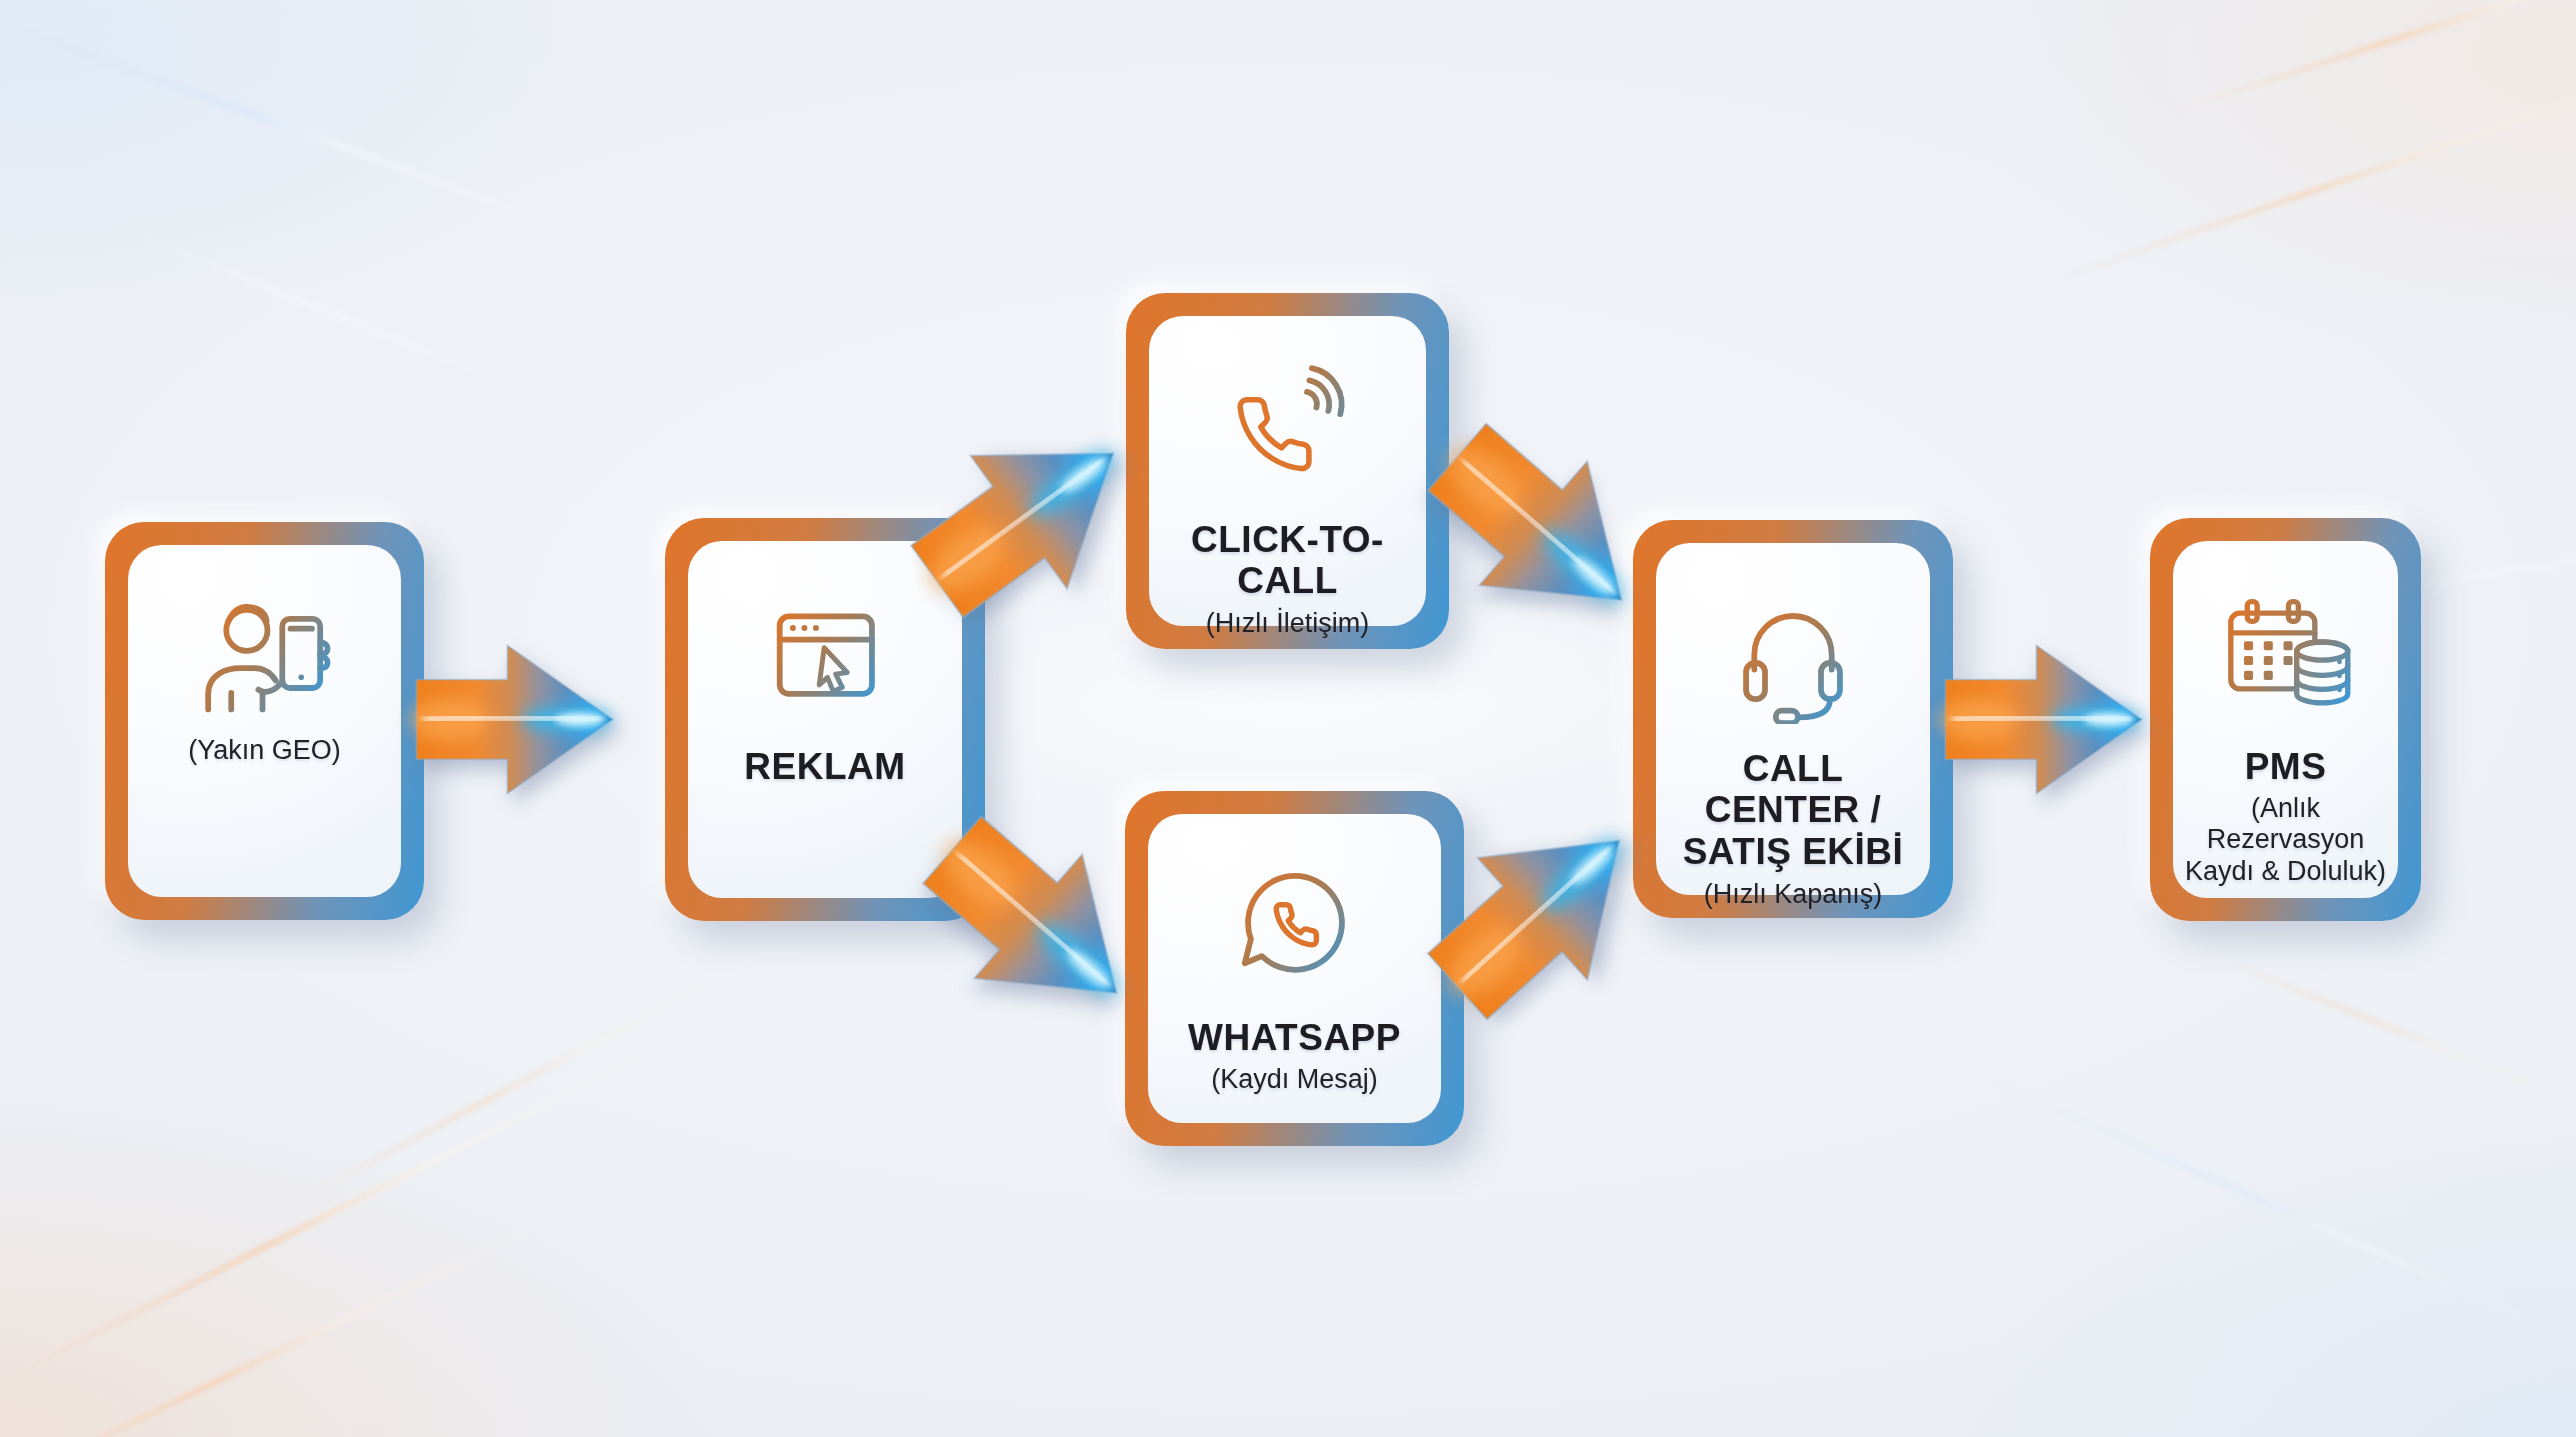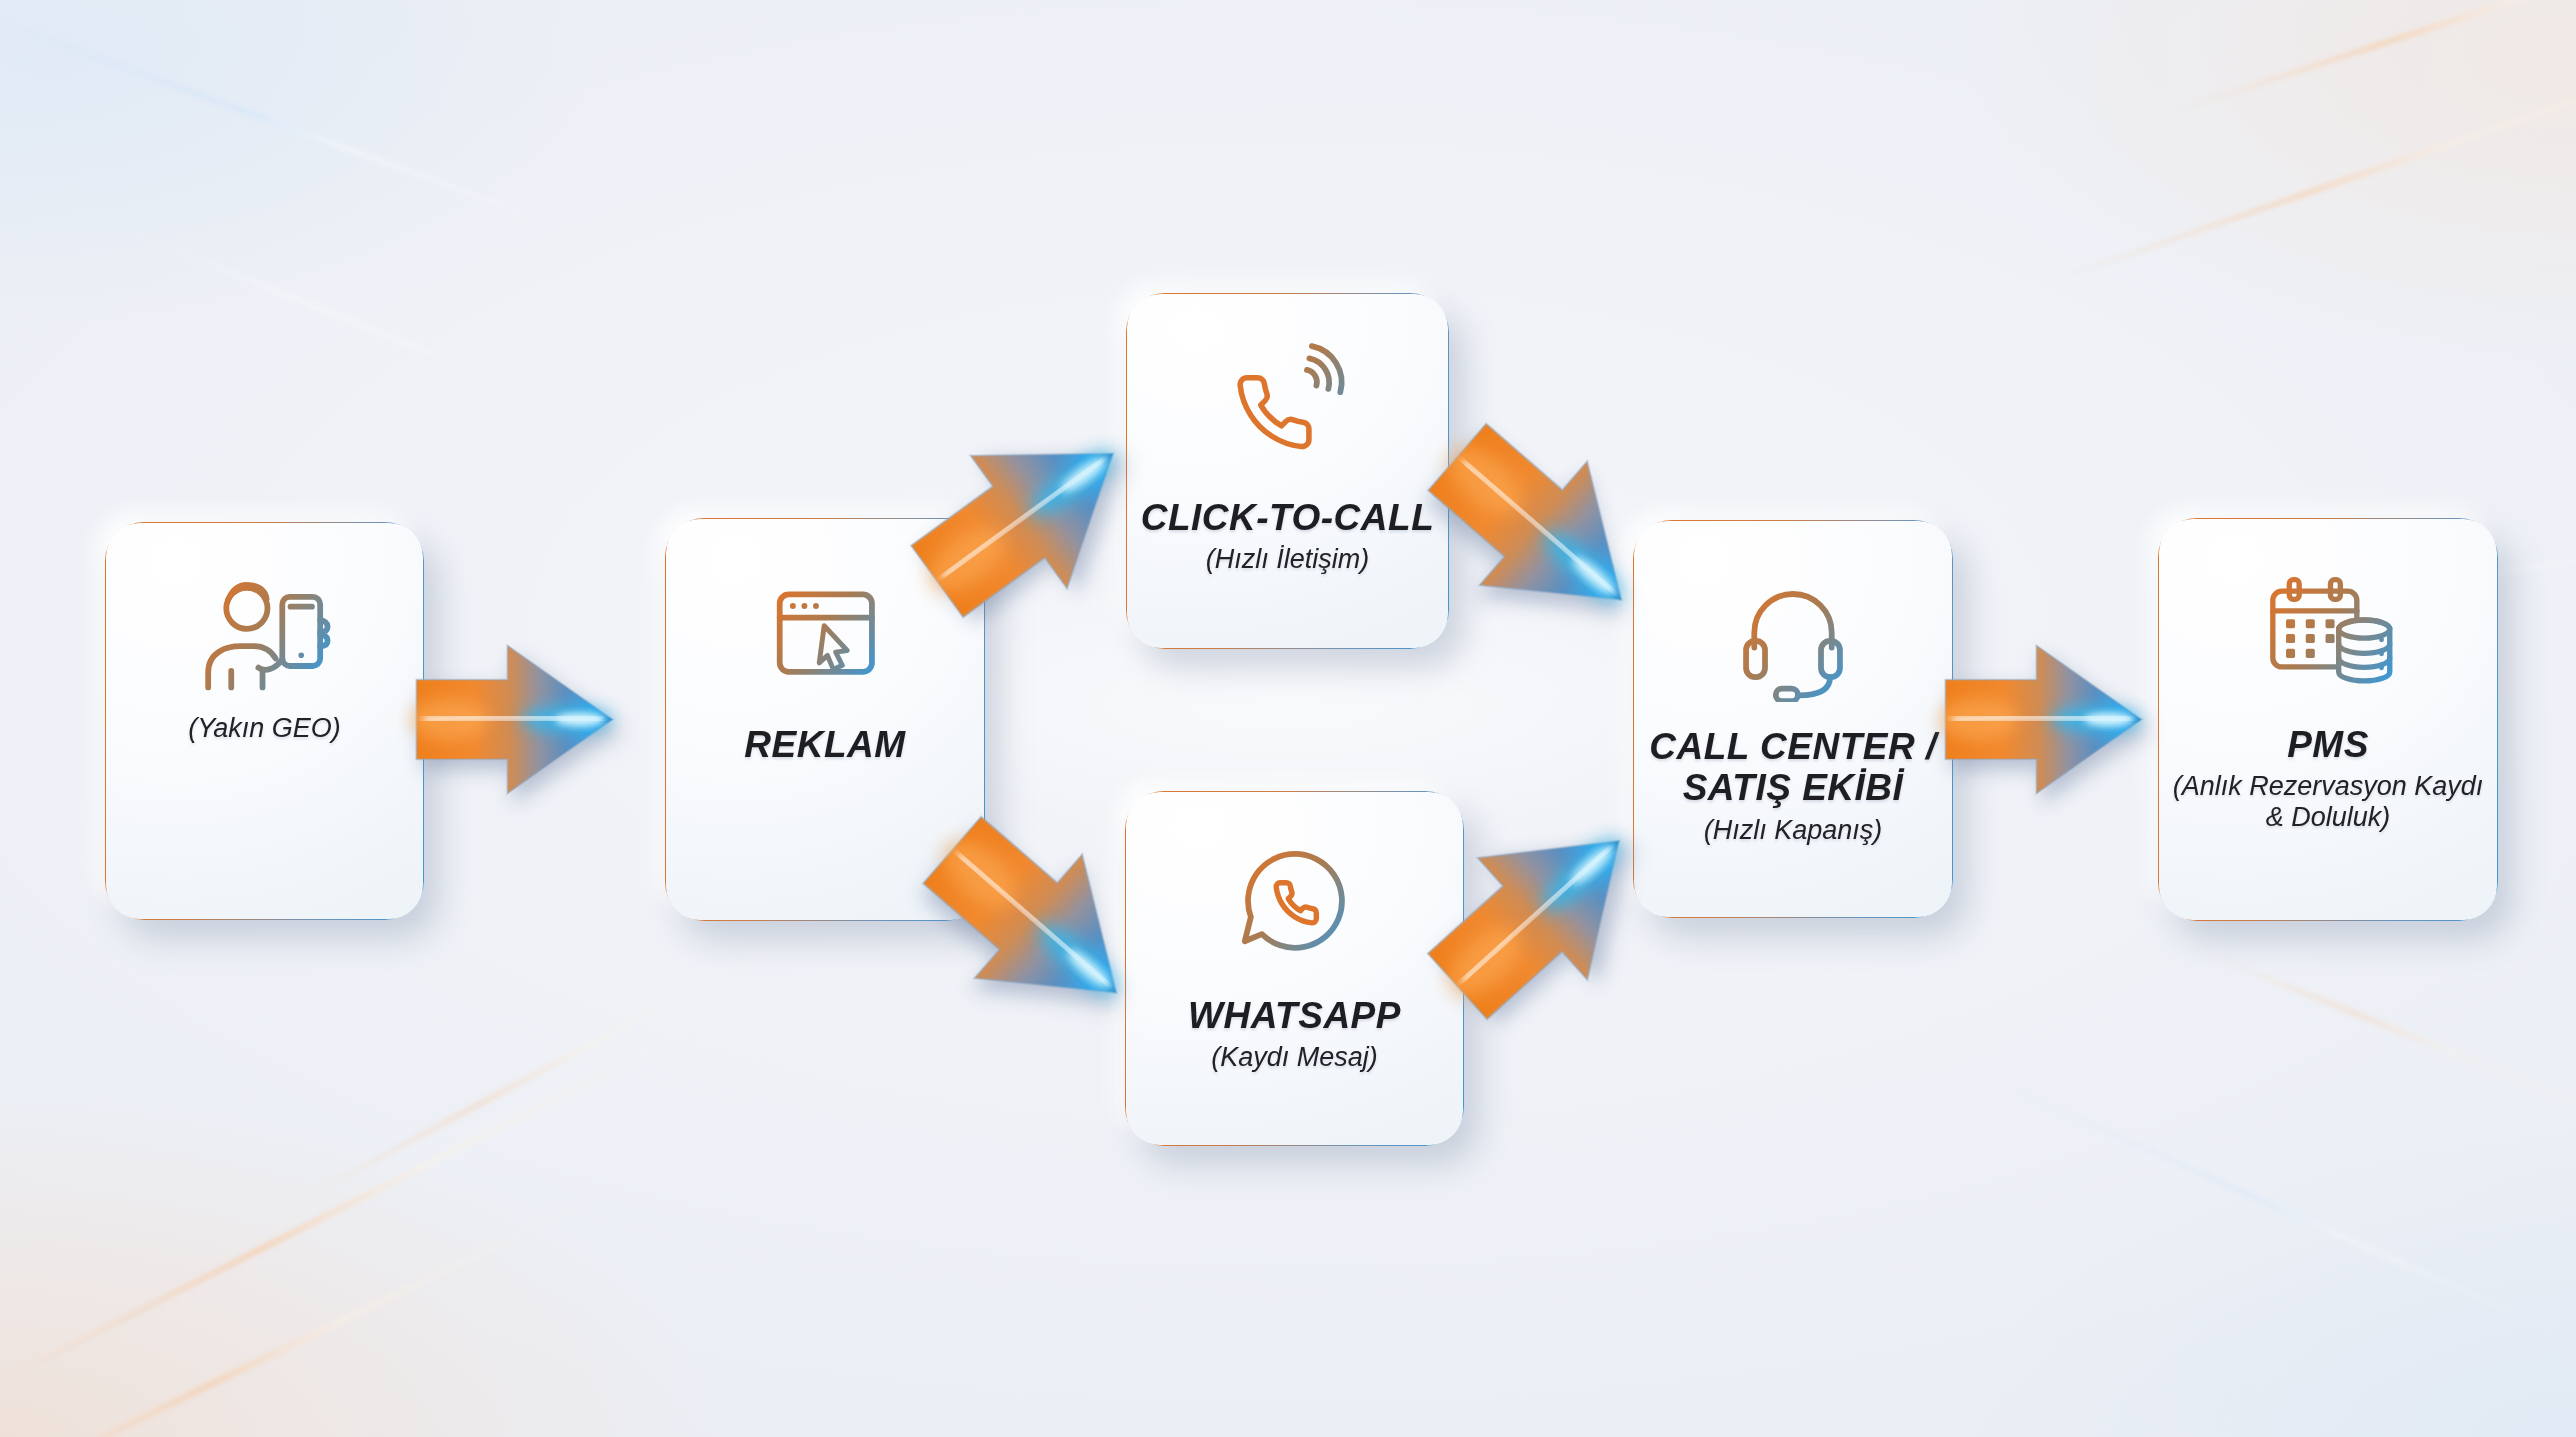--- a/index.html
+++ b/index.html
@@ -11,23 +11,23 @@
       radial-gradient(40% 34% at 0% 100%, rgba(255,196,150,.28), transparent 70%),
       radial-gradient(34% 30% at 100% 4%, rgba(255,214,180,.25), transparent 70%),
       radial-gradient(30% 26% at 2% 4%, rgba(198,223,248,.30), transparent 70%),
       radial-gradient(34% 30% at 100% 100%, rgba(198,223,248,.26), transparent 70%),
       radial-gradient(26% 12% at 50% 49%, rgba(255,255,255,.55), transparent 75%);}
   .streak{position:absolute;height:4.7px;border-radius:50%;filter:blur(2.8px);pointer-events:none;}
   .warm{background:linear-gradient(90deg, rgba(255,180,120,0) 0%, rgba(255,178,110,.85) 35%, rgba(255,243,228,.95) 55%, rgba(255,180,120,0) 100%);}
   .cool{background:linear-gradient(90deg, rgba(190,220,255,0) 0%, rgba(196,224,255,.8) 45%, rgba(255,255,255,.9) 60%, rgba(190,220,255,0) 100%);}
   .white{background:linear-gradient(90deg, rgba(255,255,255,0) 0%, rgba(255,255,255,.85) 50%, rgba(255,255,255,0) 100%);}
 
-  .node{position:absolute;z-index:2;border-radius:39px;padding:1px;box-sizing:border-box;
+  .node{position:absolute;z-index:2;border-radius:39px;padding:23px;box-sizing:border-box;
         background:linear-gradient(100deg,#e0752a 0%,#cf7c43 38%,#6f94b9 72%,#3f97d3 100%);
-        box-shadow:15px 19px 32px rgba(124,140,168,.33), -9.4px -9.4px 20.6px rgba(255,255,255,.9);font-style:italic;}
+        box-shadow:15px 19px 32px rgba(124,140,168,.33), -9.4px -9.4px 20.6px rgba(255,255,255,.9);}
   .node-inner{width:100%;height:100%;border-radius:34px;
         background:radial-gradient(130% 95% at 22% 10%, #ffffff 0%, #fbfcfe 45%, #eff4f9 100%);
         display:flex;flex-direction:column;align-items:center;text-align:center;}
   .node .icon{margin-top:49px;flex:0 0 auto;}
   .node.short .icon{margin-top:47px;}
   .node .title{margin-top:20.6px;padding:0 9.4px;font-size:37px;line-height:1.13;font-weight:700;
         color:#1d1d22;letter-spacing:0.5px;text-shadow:0 1.9px 2.8px rgba(150,160,185,.35);}
   .node .subtitle{margin-top:5.6px;padding:0 5.6px;font-size:27px;line-height:1.16;font-weight:400;
         color:#212126;text-shadow:0 1.9px 2.8px rgba(150,160,185,.3);}
   .arrow{position:absolute;z-index:5;overflow:visible;
@@ -197,21 +197,21 @@
             <path d="M130,130 C130,148 112,152 92,152"></path>
             <rect x="64" y="144" width="27" height="15" rx="7.5"></rect>
           </g>
         </svg>
       </div>
       <div class="title">CALL CENTER / SATIŞ EKİBİ</div>
       <div class="subtitle">(Hızlı Kapanış)</div>
     </div>
   </div>
 
-  <div class="node tall" style="left:2150px;top:518px;width:340px;height:403px;margin-left:8px;">
+  <div class="node tall" style="left:2150px;top:518px;width:271px;height:403px;">
     <div class="node-inner">
       <div class="icon">
         <svg width="140" height="132" viewBox="0 0 170 160" fill="none" stroke-linecap="round" stroke-linejoin="round">
           <defs>
               <linearGradient id="g6" gradientUnits="userSpaceOnUse" x1="18" y1="20" x2="160" y2="130">
             <stop offset="0" stop-color="#dd752c"></stop>
                 <stop offset="0.45" stop-color="#a97b51"></stop>
                 <stop offset="1" stop-color="#3f97d3"></stop>
           </linearGradient>
             </defs>

